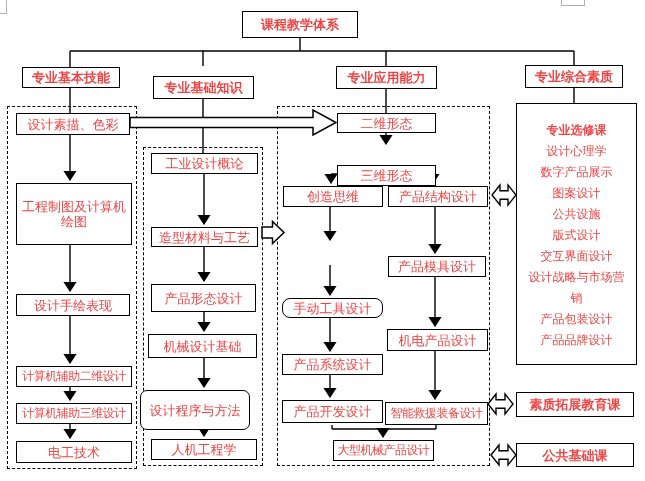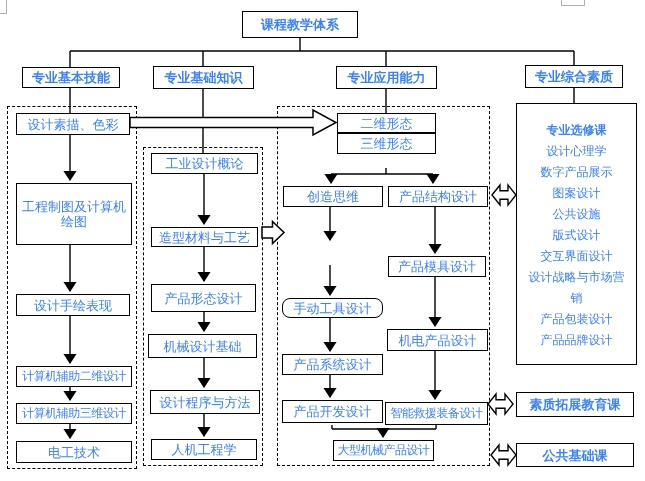--- a/index.html
+++ b/index.html
@@ -1,18 +1,18 @@
 <!DOCTYPE html>
 <html><head>
 <meta charset="utf-8">
 <style>
   html,body{margin:0;padding:0;background:#fff;}
   #canvas{
     position:relative;width:645px;height:481px;background:#ffffff;
-    font-family:"Liberation Sans",sans-serif;color:#3b82f6;overflow:hidden;
+    font-family:"Liberation Sans",sans-serif;color:#ef4444;overflow:hidden;
   }
   .box{
     position:absolute;border:1.5px solid #000;background:#fff;
     display:flex;align-items:center;justify-content:center;text-align:center;
     font-size:13px;line-height:15px;box-sizing:border-box;z-index:3;
   }
   .bold{font-weight:bold;}
   .tight{font-size:12px;letter-spacing:-0.5px;}
   .dashed{
     position:absolute;border:1.5px dashed #000;background:transparent;
@@ -96,40 +96,40 @@
     <g fill="#fff" stroke="#000" stroke-width="1.4">
       <path d="M492,195 L500,185 L500,190.8 L508,190.8 L508,185 L516,195 L508,205 L508,199.2 L500,199.2 L500,205 Z"></path>
       <path d="M488,404 L496,394 L496,399.8 L505,399.8 L505,394 L513,404 L505,414 L505,408.2 L496,408.2 L496,414 Z"></path>
       <path d="M491,455 L499,445 L499,450.8 L508,450.8 L508,445 L516,455 L508,465 L508,459.2 L499,459.2 L499,465 Z"></path>
     </g>
   </svg>
 
   <div class="box bold" style="left:242px;top:11px;width:116px;height:27px;">课程教学体系</div>
 
   <div class="box bold" style="left:22px;top:67px;width:98px;height:21px;">专业基本技能</div>
-  <div class="box bold" style="left:153px;top:66px;width:101px;height:23px;">专业基础知识</div>
+  <div class="box bold" style="left:153px;top:76px;width:101px;height:23px;">专业基础知识</div>
   <div class="box bold" style="left:336px;top:66px;width:101px;height:23px;">专业应用能力</div>
   <div class="box bold" style="left:525px;top:65px;width:98px;height:23px;">专业综合素质</div>
 
   <div class="box" style="left:16px;top:113px;width:114px;height:22px;">设计素描、色彩</div>
   <div class="box" style="left:16px;top:183px;width:116px;height:62px;">工程制图及计算机绘图</div>
   <div class="box" style="left:16px;top:294px;width:114px;height:22px;">设计手绘表现</div>
   <div class="box tight" style="left:16px;top:366px;width:116px;height:21px;">计算机辅助二维设计</div>
   <div class="box tight" style="left:16px;top:403px;width:116px;height:21px;">计算机辅助三维设计</div>
   <div class="box" style="left:16px;top:441px;width:116px;height:22px;">电工技术</div>
 
   <div class="box" style="left:151px;top:153px;width:107px;height:21px;">工业设计概论</div>
   <div class="box" style="left:151px;top:227px;width:107px;height:20px;">造型材料与工艺</div>
   <div class="box" style="left:151px;top:284px;width:105px;height:28px;">产品形态设计</div>
   <div class="box" style="left:148px;top:334px;width:109px;height:24px;">机械设计基础</div>
-  <div class="box" style="left:150px;top:390px;width:110px;height:24px;">设计程序与方法</div>
+  <div class="box" style="left:140px;top:390px;width:110px;height:40px;border-radius:7px;">设计程序与方法</div>
   <div class="box" style="left:151px;top:439px;width:106px;height:21px;">人机工程学</div>
 
   <div class="box" style="left:337px;top:113px;width:99px;height:20px;">二维形态</div>
-  <div class="box" style="left:337px;top:133px;width:99px;height:21px;">三维形态</div>
+  <div class="box" style="left:337px;top:165px;width:99px;height:21px;">三维形态</div>
   <div class="box" style="left:283px;top:186px;width:100px;height:21px;">创造思维</div>
   <div class="box" style="left:388px;top:186px;width:100px;height:21px;">产品结构设计</div>
   <div class="box" style="left:388px;top:256px;width:98px;height:21px;">产品模具设计</div>
   <div class="box" style="left:282px;top:298px;width:101px;height:20px;border-radius:8px;">手动工具设计</div>
   <div class="box" style="left:387px;top:329px;width:101px;height:22px;">机电产品设计</div>
   <div class="box" style="left:282px;top:354px;width:101px;height:21px;">产品系统设计</div>
   <div class="box" style="left:282px;top:400px;width:101px;height:23px;">产品开发设计</div>
   <div class="box tight" style="left:385px;top:402px;width:103px;height:23px;">智能救援装备设计</div>
   <div class="box tight" style="left:333px;top:440px;width:101px;height:21px;">大型机械产品设计</div>
 

